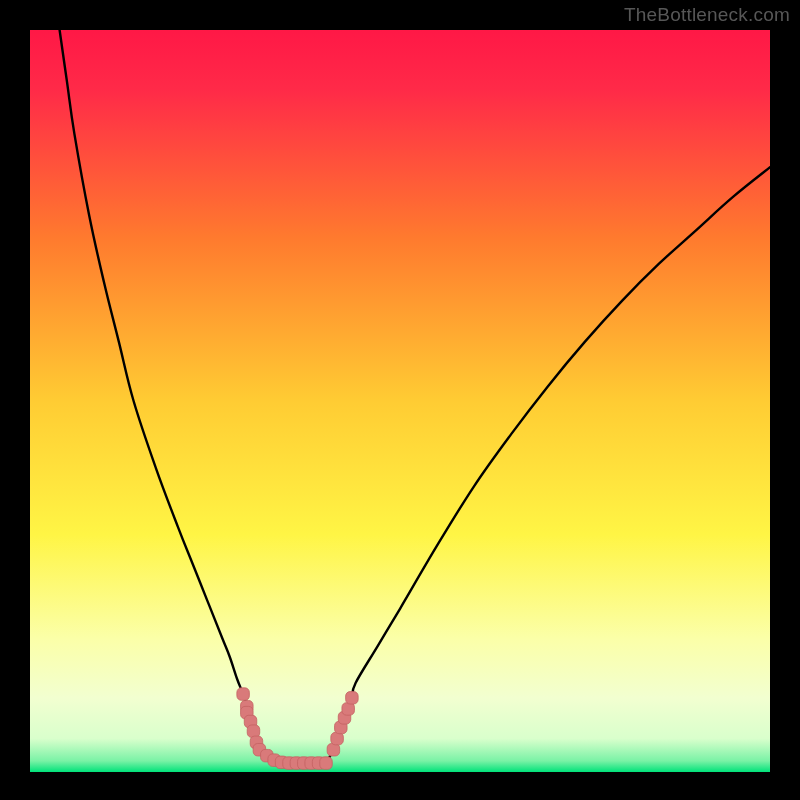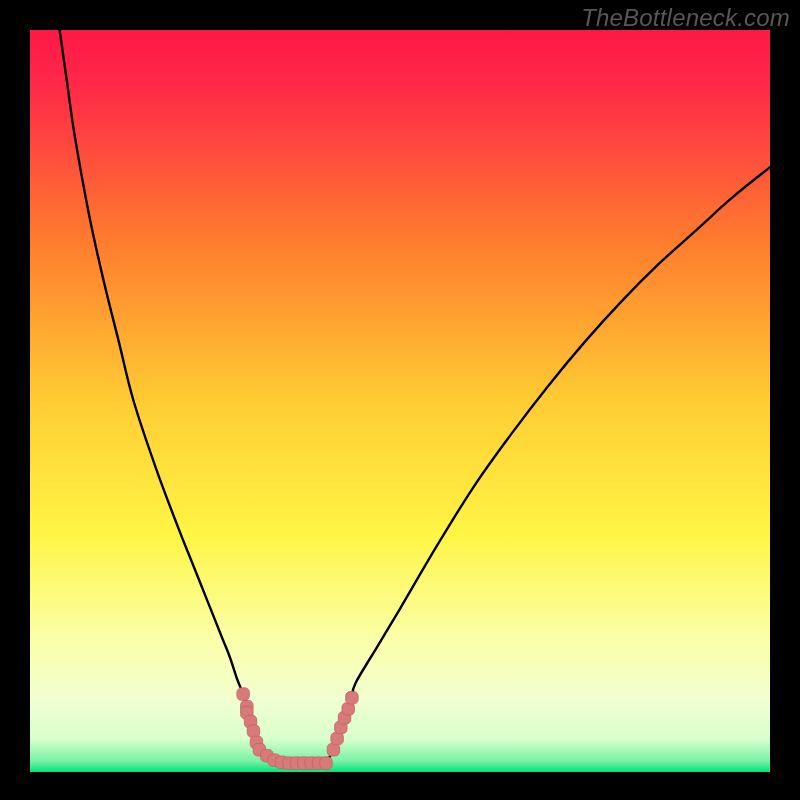--- a/index.html
+++ b/index.html
@@ -22,24 +22,23 @@
     left: 30px;
     top: 30px;
     width: 740px;
     height: 742px;
   }
   .watermark {
     position: absolute;
     top: 4px;
     right: 10px;
     color: #575757;
-    font-size: 24px;
+    font-size: 19px;
     font-weight: 400;
     letter-spacing: 0.2px;
-    font-style: italic;
   }
   svg {
     display: block;
   }
 </style>
 </head>
 <body>
 <div class="outer">
 
 <div class="watermark">TheBottleneck.com</div>

